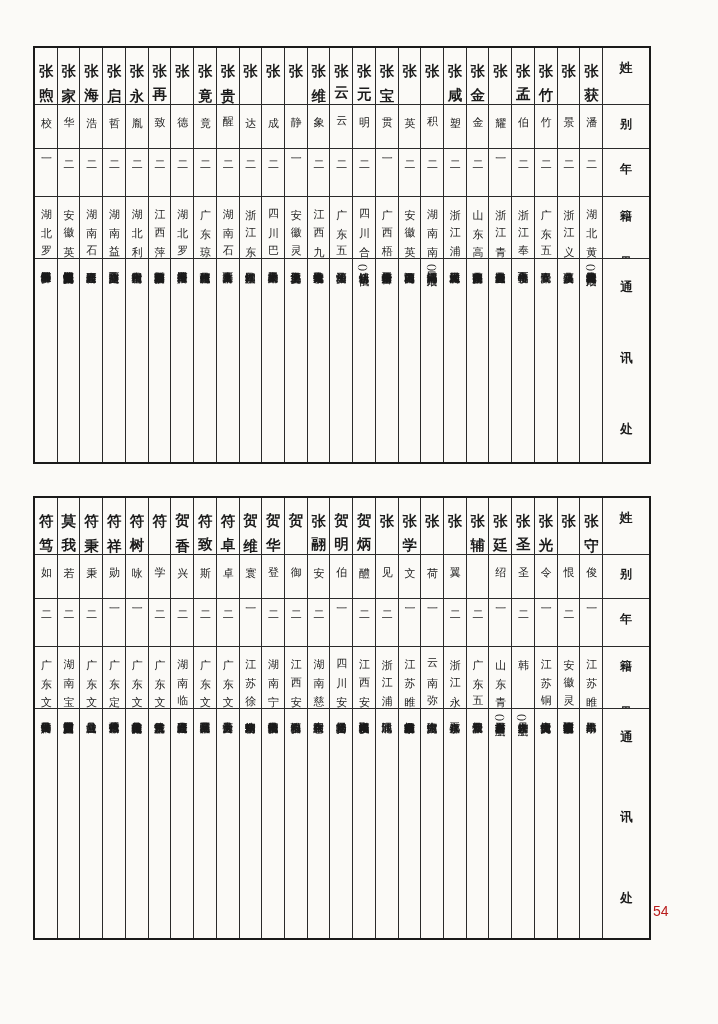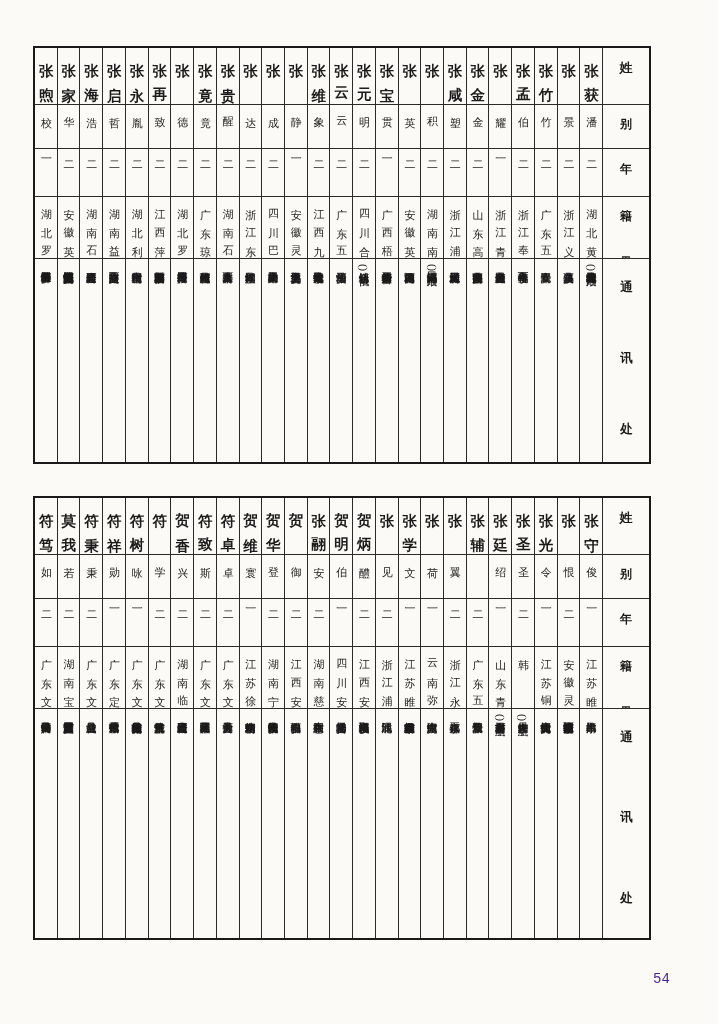--- a/index.html
+++ b/index.html
@@ -53,23 +53,23 @@
   .cell.age .vtx{font-size:11px;letter-spacing:2px;}
   .cell.origin .vtx{font-size:11px;}
   .cell.addr .vtx{font-size:10.5px;line-height:1.05;text-align-last:auto;text-align:start;padding-top:2px;}
   .col.head .vtx{font-weight:700;}
   .col.head .cell.name .vtx{font-size:13px;letter-spacing:6px;}
   .col.head .cell.zi .vtx,
   .col.head .cell.age .vtx{font-size:12px;}
   .col.head .cell.origin .vtx{font-size:12px;letter-spacing:8px;}
   .col.head .cell.addr .vtx{font-size:12.5px;text-align:justify;text-align-last:justify;letter-spacing:0;height:72%;margin-top:14%;}
   .page-number{
-    position:absolute;top:971px;left:653px;
-    font-size:14px;color:#4c1d95;
-    font-family:Liberation Mono, monospace;
+    position:absolute;top:903px;left:653px;
+    font-size:14px;color:#b91c1c;
+    font-family:Liberation Sans, sans-serif;
   }
 </style>
 </head>
 <body>
 
 <div class="page">
   <div id="tables">
       <div class="table t0">
         <div class="col head">
           <div class="cell name">

